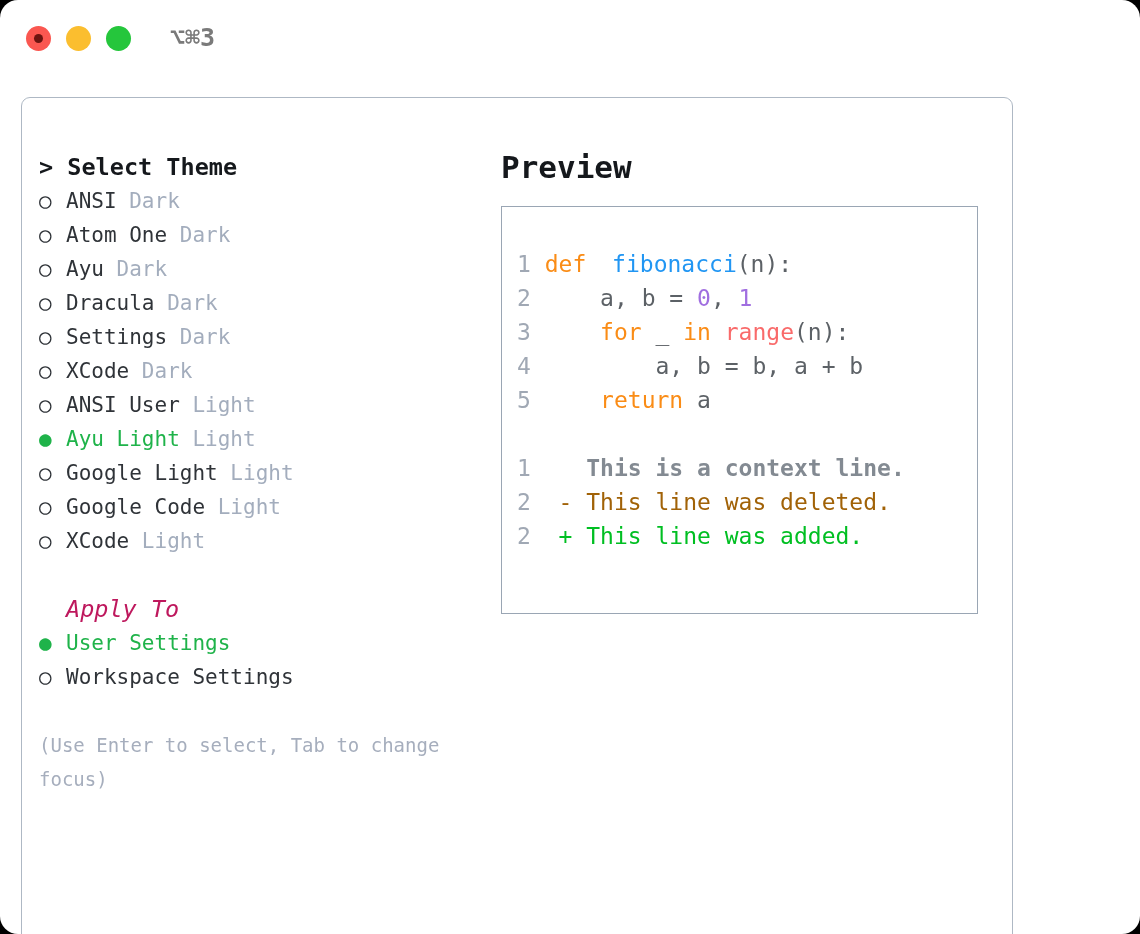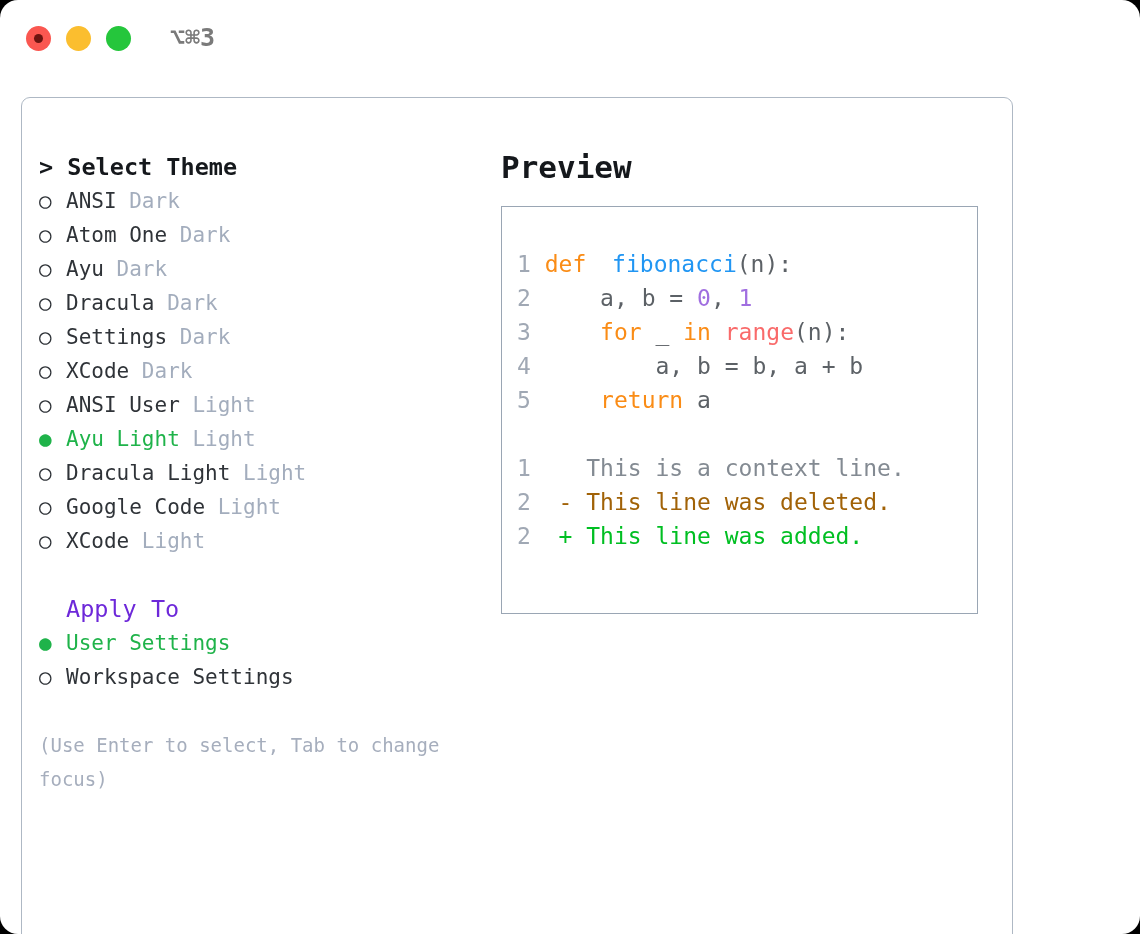--- a/index.html
+++ b/index.html
@@ -151,21 +151,21 @@
     white-space: pre;
   }
   .ln {
     color: #a0a8b4;
   }
   .k   { color: #fa8c16; }  
   .fn  { color: #2196f3; margin-left: 12px; }  
   .num { color: #a06ee0; }  
   .bi  { color: #f96a6a; }  
   .pn  { color: #5c6166; }  
-  .ctx { color: #838a92; }  
+  .ctx { color: #838a92; font-weight: bold; }  
   .del { color: #a16207; }  
   .add { color: #00bf22; }  
   .blank { display: block; height: 34px; }
 </style>
 </head>
 <body>
 
 <div id="window">
 
   <div id="titlebar">
@@ -181,26 +181,26 @@
       <div class="row heading">&gt; Select Theme</div>
       <div id="theme-list">
           <div class="row"><span class="bullet">○</span><span>ANSI</span><span class="tag"> Dark</span></div>
           <div class="row"><span class="bullet">○</span><span>Atom One</span><span class="tag"> Dark</span></div>
           <div class="row"><span class="bullet">○</span><span>Ayu</span><span class="tag"> Dark</span></div>
           <div class="row"><span class="bullet">○</span><span>Dracula</span><span class="tag"> Dark</span></div>
           <div class="row"><span class="bullet">○</span><span>Settings</span><span class="tag"> Dark</span></div>
           <div class="row"><span class="bullet">○</span><span>XCode</span><span class="tag"> Dark</span></div>
           <div class="row"><span class="bullet">○</span><span>ANSI User</span><span class="tag"> Light</span></div>
           <div class="row sel"><span class="bullet">●</span><span>Ayu Light</span><span class="tag"> Light</span></div>
-          <div class="row"><span class="bullet">○</span><span>Dracula Light</span><span class="tag"> Light</span></div>
+          <div class="row"><span class="bullet">○</span><span>Google Light</span><span class="tag"> Light</span></div>
           <div class="row"><span class="bullet">○</span><span>Google Code</span><span class="tag"> Light</span></div>
           <div class="row"><span class="bullet">○</span><span>XCode</span><span class="tag"> Light</span></div>
         </div>
 
-      <div class="row heading" id="apply-head" style="font-weight:normal;color:#6d28d9;padding-left:27px;">Apply To</div>
+      <div class="row heading" id="apply-head" style="font-weight:normal;color:#be185d;padding-left:27px;font-style:italic;">Apply To</div>
       <div id="apply-list">
           <div class="row sel"><span class="bullet">●</span><span>User Settings</span></div>
           <div class="row"><span class="bullet">○</span><span>Workspace Settings</span></div>
         </div>
 
       <div id="hint">(Use Enter to select, Tab to change focus)</div>
     </div>
 
     <div id="right-col">
       <div id="preview-title">Preview</div>

